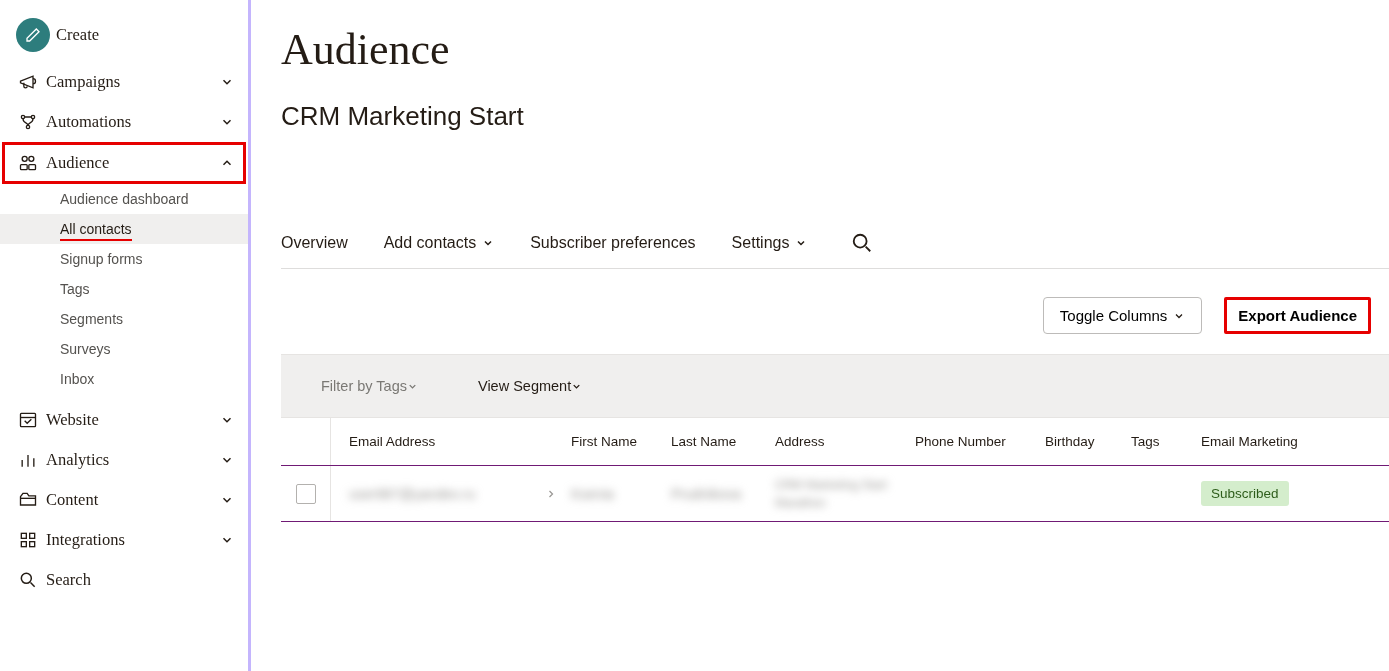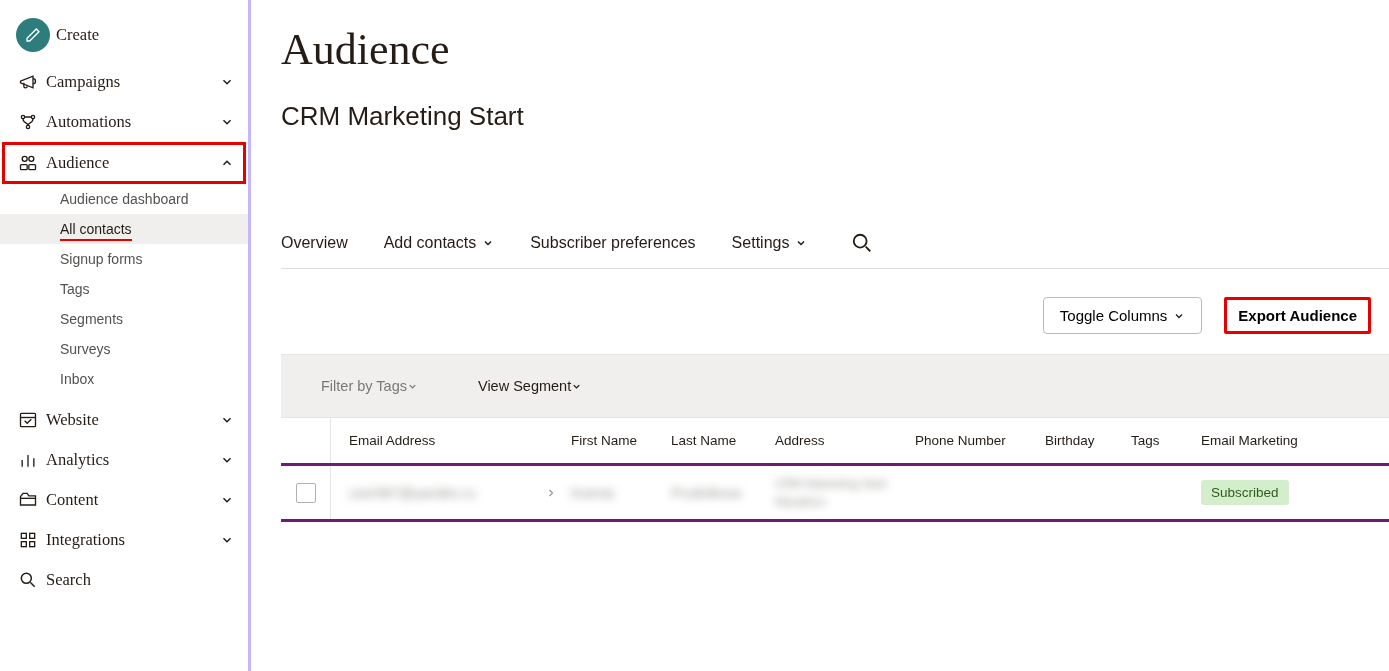--- a/index.html
+++ b/index.html
@@ -165,21 +165,21 @@
       border-right: 1px solid #e6e4e2;
     }
     .filter-cell.muted { color: #7a7874; }
     
     .table {
       width: 100%;
     }
     .table-head, .table-row {
       display: flex;
       align-items: center;
-      border-bottom: 3px solid #701a75;
+      border-bottom: 1px solid #701a75;
     }
     .table-head {
       height: 48px;
       font-size: 13.5px;
       font-weight: 500;
     }
     .table-row {
       height: 56px;
       font-size: 14px;
     }

